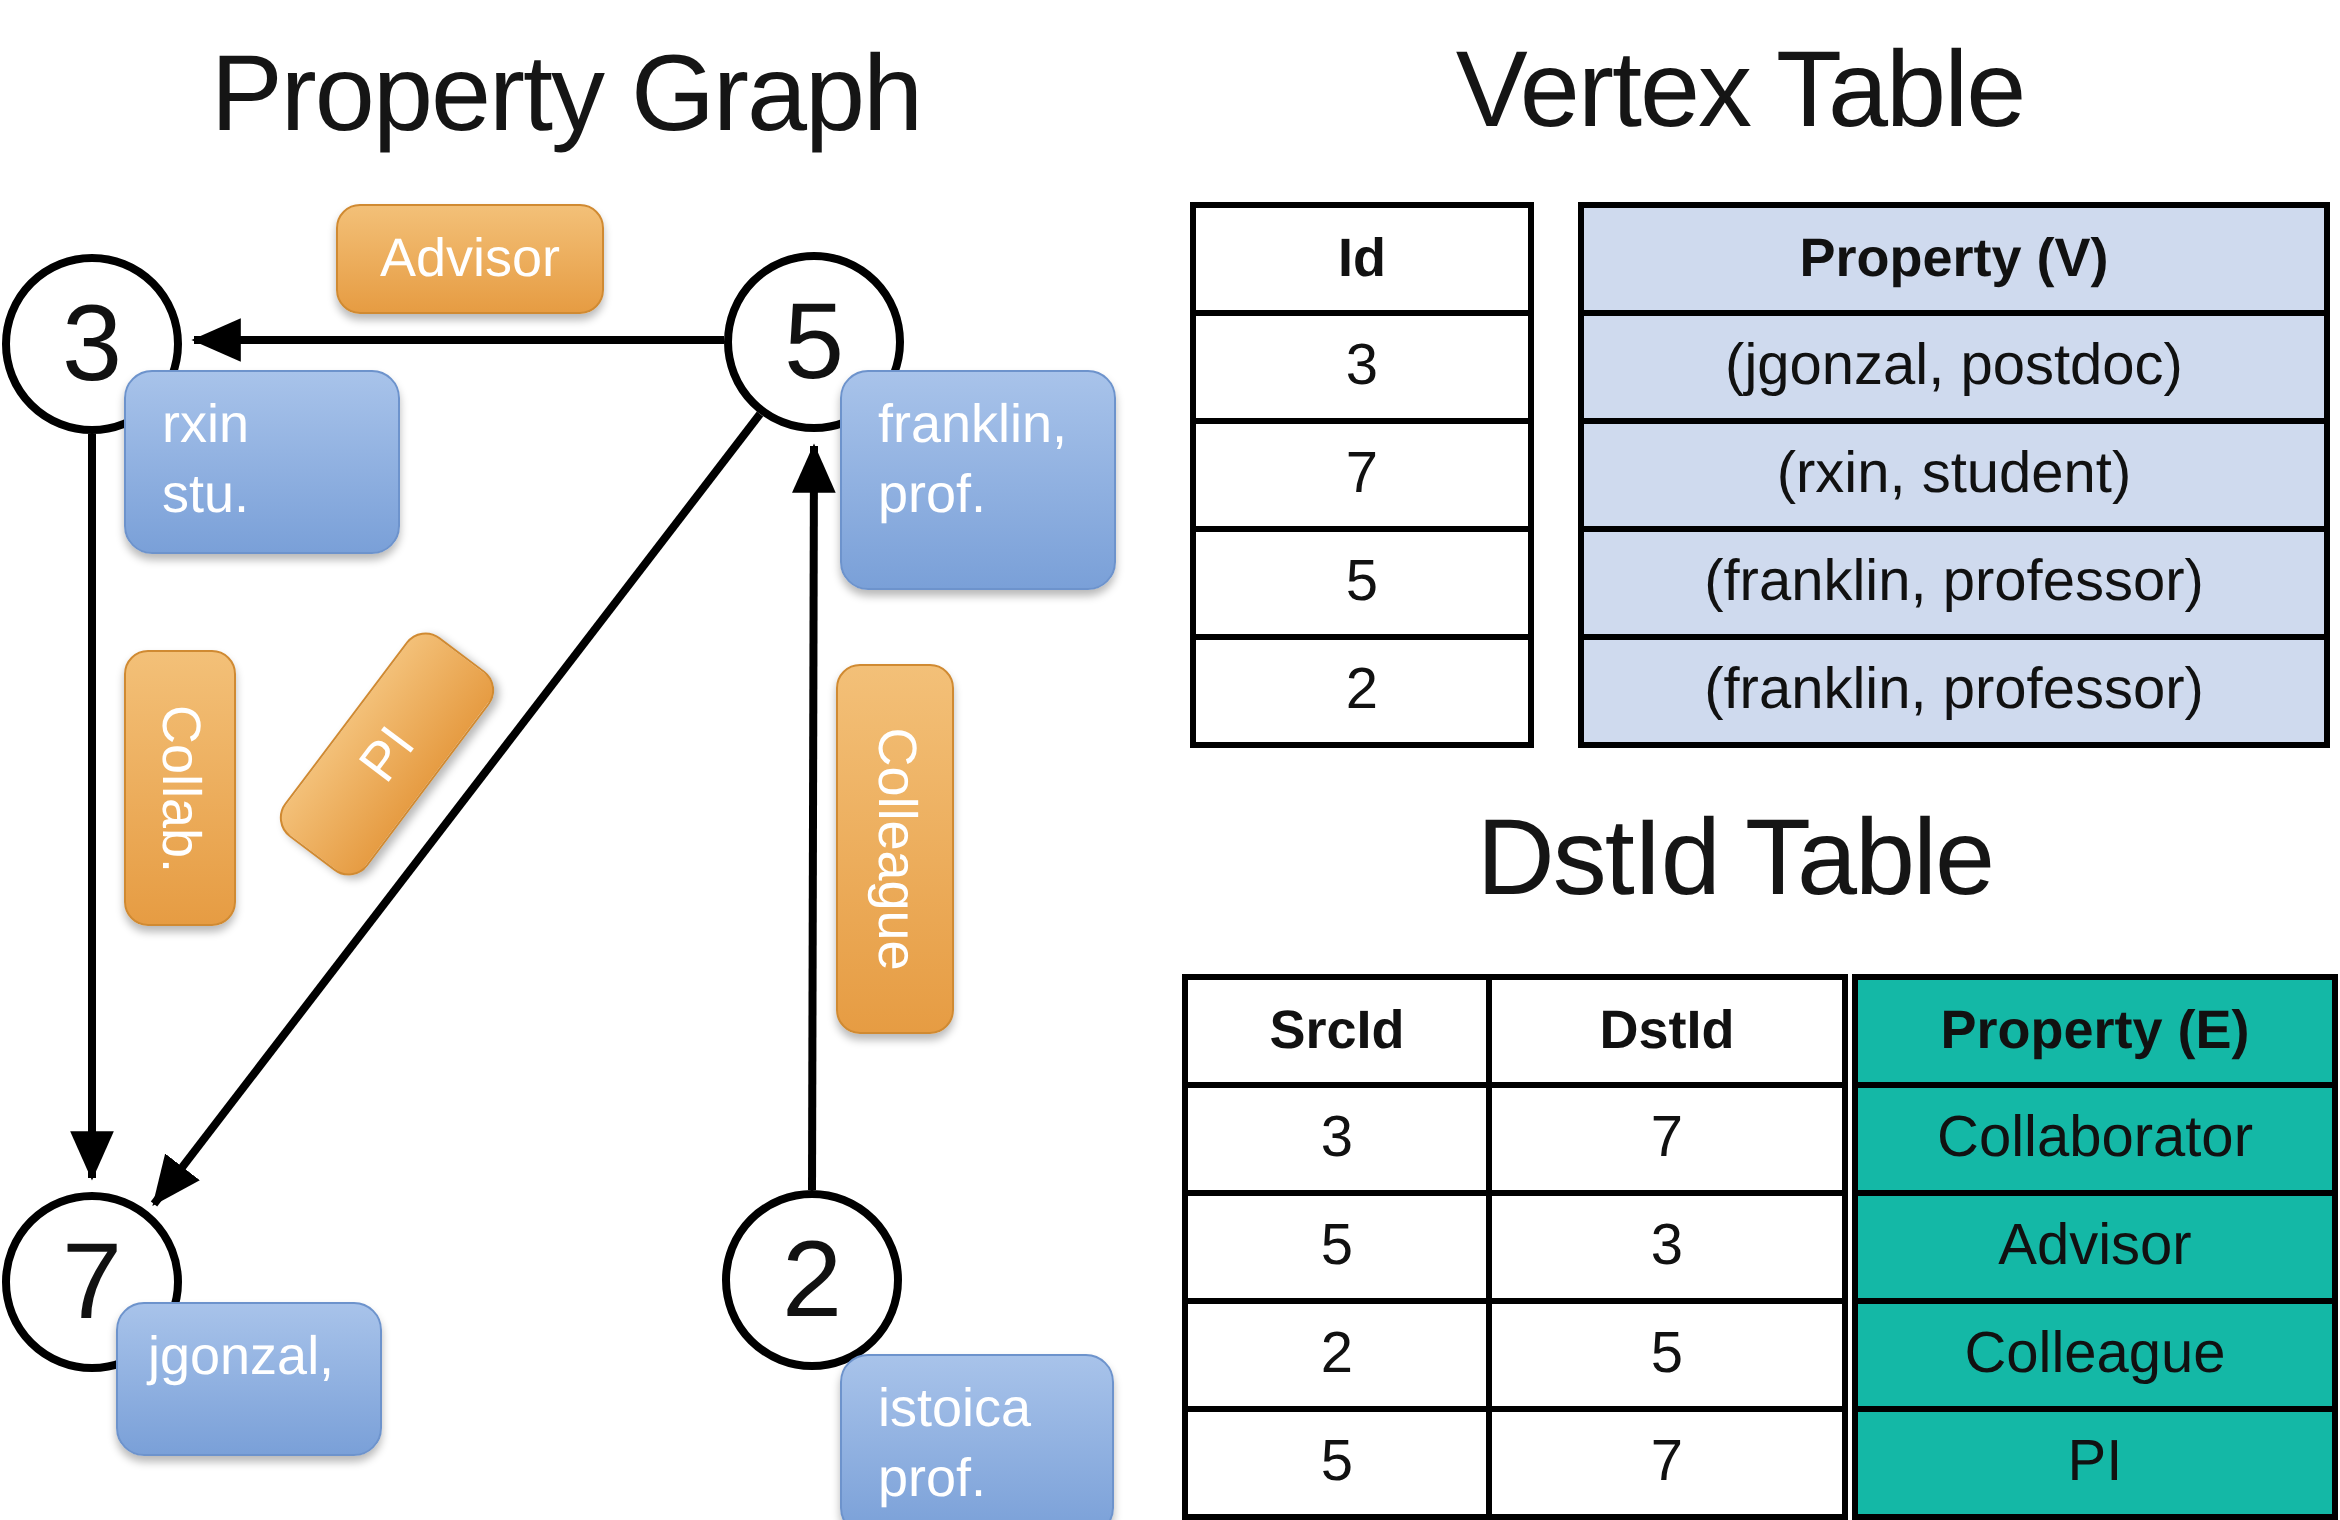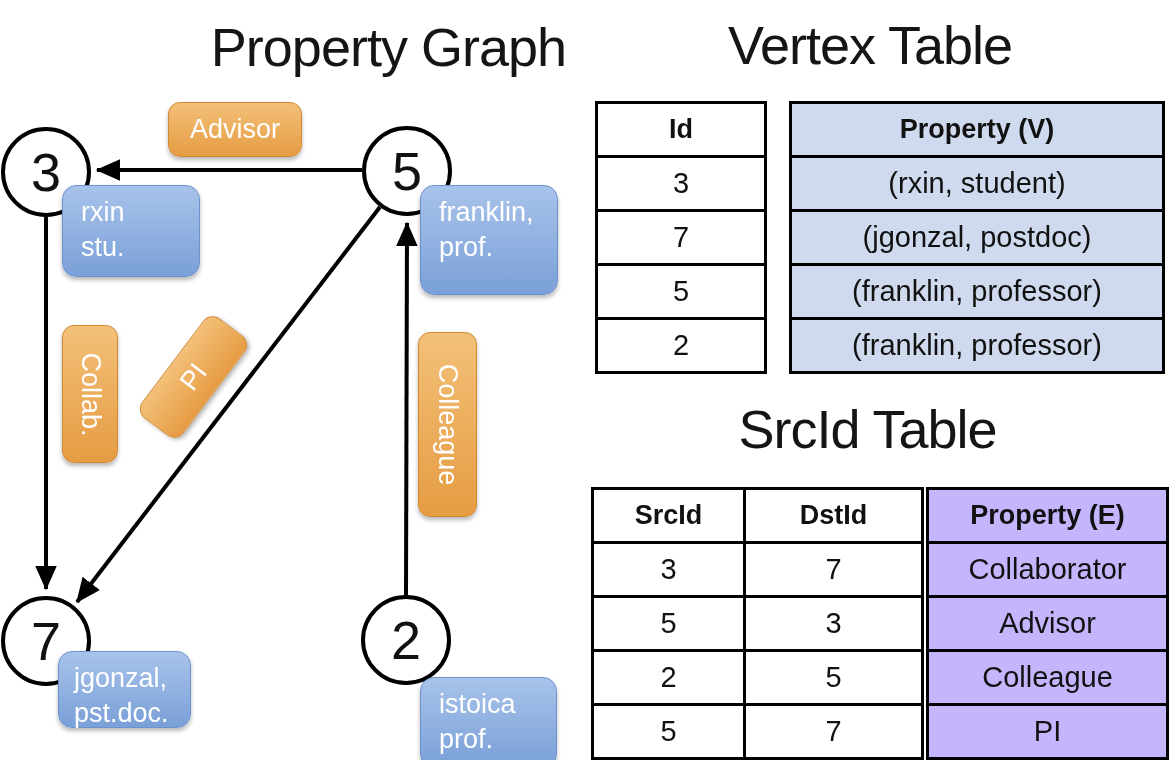--- a/index.html
+++ b/index.html
@@ -4,21 +4,21 @@
 <style>
   html,body{margin:0;padding:0;background:#fff;}
   #slide{
     position:relative;width:1170px;height:760px;background:#fff;overflow:hidden;
     font-family:"Liberation Sans", sans-serif;color:#111;
   }
   .slide-title{
     position:absolute;text-align:center;font-size:54px;font-weight:400;
     letter-spacing:-1px;color:#151515;white-space:nowrap;
   }
-  #pg-title{left:0;width:566px;top:16px;text-align:right;}
+  #pg-title{left:0;width:566px;top:16px;}
   #vt-title{left:575px;width:590px;top:14px;}
   #et-title{left:575px;width:585px;top:398px;}
 
   
   .vnode{
     position:absolute;width:82px;height:82px;border:4px solid #000;border-radius:50%;
     background:#fff;display:flex;align-items:center;justify-content:center;
     font-size:54px;color:#111;z-index:1;
   }
   
@@ -42,30 +42,30 @@
   }
   .elabel .vtext{transform:rotate(90deg);white-space:nowrap;}
 
   
   table{position:absolute;border-collapse:collapse;table-layout:fixed;z-index:1;}
   td,th{border:3px solid #000;height:51px;text-align:center;vertical-align:middle;
         padding:0;overflow:hidden;}
   th{font-size:27px;font-weight:bold;}
   td{font-size:29px;font-weight:400;}
   .blue-col td,.blue-col th{background:#cfdaee;}
-  .tan-col td,.tan-col th{background:#c4b5fd;}
+  .tan-col td,.tan-col th{background:#14b8a6;}
 </style>
 </head>
 <body>
 
 <div id="slide">
 
   <div id="pg-title" class="slide-title">Property Graph</div>
   <div id="vt-title" class="slide-title">Vertex Table</div>
-  <div id="et-title" class="slide-title">SrcId Table</div>
+  <div id="et-title" class="slide-title">DstId Table</div>
 
   <div class="vnode" style="left:1px;top:127px;">
     <span>3</span>
   </div>
   <div class="vnode" style="left:362px;top:126px;">
     <span>5</span>
   </div>
   <div class="vnode" style="left:1px;top:596px;">
     <span>7</span>
   </div>
@@ -88,21 +88,20 @@
   <div class="vlabel" style="left:62px;top:185px;width:138px;height:92px;">
     <div>rxin</div>
     <div>stu.</div>
   </div>
   <div class="vlabel" style="left:420px;top:185px;width:138px;height:110px;">
     <div>franklin,</div>
     <div>prof.</div>
   </div>
   <div class="vlabel" style="left:58px;top:651px;width:133px;height:77px;padding-left:15px;">
     <div>jgonzal,</div>
-    <div>pst.doc.</div>
   </div>
   <div class="vlabel" style="left:420px;top:677px;width:137px;height:91px;">
     <div>istoica</div>
     <div>prof.</div>
   </div>
 
   <div class="elabel" style="left:168px;top:102px;width:134px;height:55px;">
     <span>Advisor</span>
   </div>
   <div class="elabel" style="left:62px;top:325px;width:56px;height:138px;">
@@ -134,24 +133,24 @@
         </tr>
   </tbody>
     </table>
 
   <table class="blue-col" style="left:789px;top:101px;width:376px;">
     <tbody>
         <tr>
           <th>Property (V)</th>
         </tr>
     <tr>
+          <td>(jgonzal, postdoc)</td>
+        </tr>
+    <tr>
           <td>(rxin, student)</td>
-        </tr>
-    <tr>
-          <td>(jgonzal, postdoc)</td>
         </tr>
     <tr>
           <td>(franklin, professor)</td>
         </tr>
     <tr>
           <td>(franklin, professor)</td>
         </tr>
   </tbody>
     </table>
 

